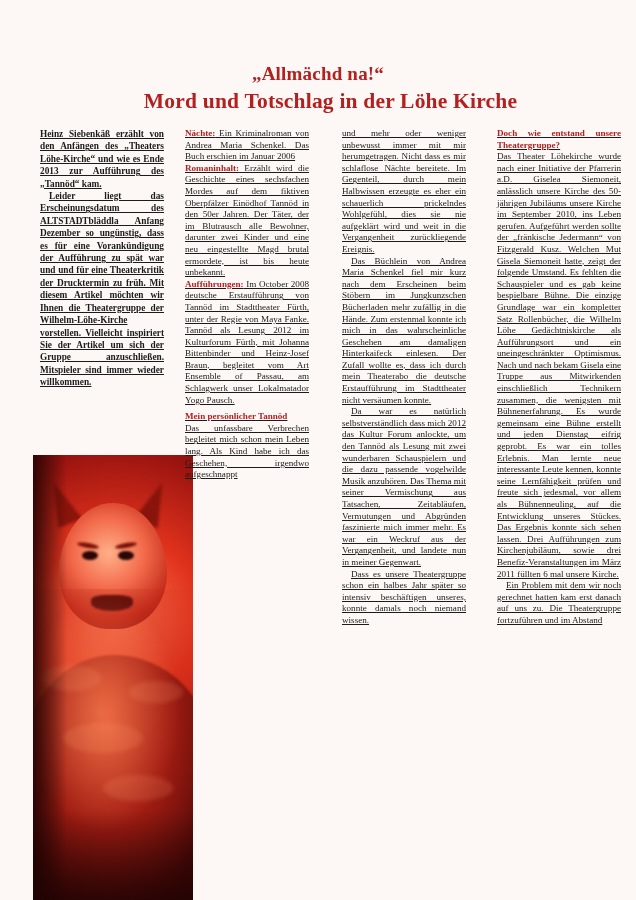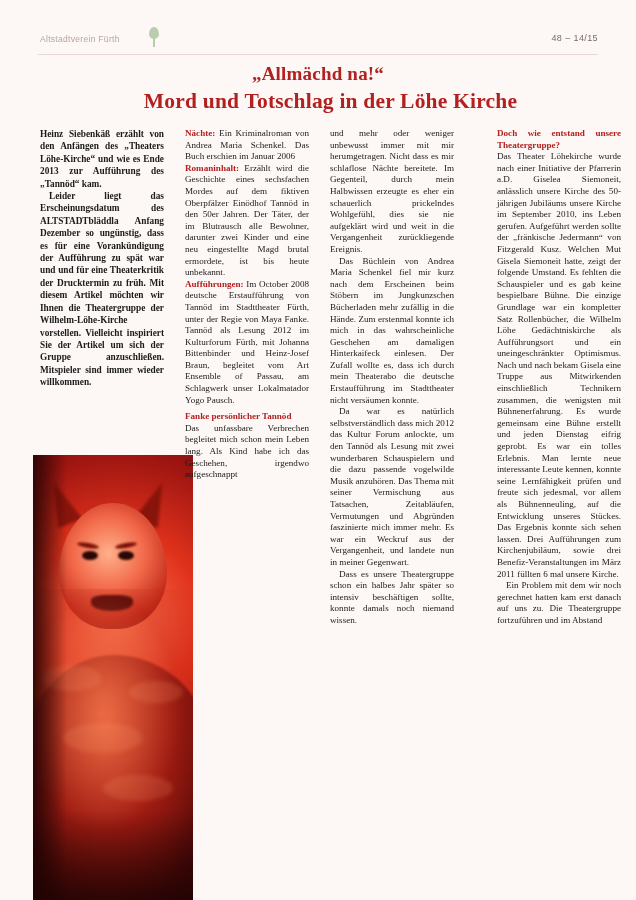--- a/index.html
+++ b/index.html
@@ -115,31 +115,32 @@
   }
   .col {
     position: absolute;
     top: 0;
     width: 124px;
     font-size: 9.1px;
     line-height: 11.6px;
     text-align: justify;
     color: #1b1b1b;
     hyphens: auto;
+    text-decoration: underline;
   }
   .col p {
     margin: 0;
     text-indent: 9px;
   }
   .col p.nofirst {
     text-indent: 0;
   }
   .col1 { left: 0; width: 124px; }
   .col2 { left: 145px; width: 124px; }
-  .col3 { left: 290px; width: 124px; }
+  .col3 { left: 302px; width: 124px; }
   .col4 { left: 448px; width: 124px; margin-left: 9px; }
 
   .col1 .body {
     font-weight: bold;
     font-size: 9.3px;
     line-height: 12.4px;
   }
   .col1 .body p { text-indent: 9px; }
   .col1 .body p:first-child { text-indent: 0; }
 
@@ -253,29 +254,20 @@
     background: rgba(255,170,120,0.22);
     border-radius: 50%;
     filter: blur(2px);
   }
 </style>
 </head>
 <body>
 
 <div class="page">
 
-  <div class="header">
-    <div class="header-brand">Altstadtverein Fürth</div>
-    <div class="header-leaf">
-      <div class="blob"></div>
-      <div class="stem"></div>
-    </div>
-    <div class="header-pageno">48 – 14/15</div>
-    <div class="header-rule"></div>
-  </div>
 
   <div class="title-block">
     <div class="title-line1">„Allmächd na!“</div>
     <div class="title-line2">Mord und Totschlag in der Löhe Kirche</div>
   </div>
 
   <div class="photo">
     <div class="bg"></div>
     <div class="horn-l"></div>
     <div class="horn-r"></div>
@@ -304,32 +296,32 @@
       </div>
     </div>
 
     <div class="col col2">
       <div class="wrap">
         <p class="nofirst"><span class="lead-in">Nächte:</span><span> Ein Kriminalroman von Andrea Maria Schenkel. Das Buch erschien im Januar 2006</span></p>
         <p class="nofirst"><span class="lead-in">Romaninhalt:</span><span> Erzählt wird die Geschichte eines sechsfachen Mordes auf dem fiktiven Oberpfälzer Einödhof Tannöd in den 50er Jahren. Der Täter, der im Blutrausch alle Bewohner, darunter zwei Kinder und eine neu eingestellte Magd brutal ermordete, ist bis heute unbekannt.</span></p>
         <p class="nofirst"><span class="lead-in">Aufführungen:</span><span> Im October 2008 deutsche Erstaufführung von Tannöd im Stadttheater Fürth, unter der Regie von Maya Fanke. Tannöd als Lesung 2012 im Kulturforum Fürth, mit Johanna Bittenbinder und Heinz-Josef Braun, begleitet vom Art Ensemble of Passau, am Schlagwerk unser Lokalmatador Yogo Pausch.</span></p>
         <div class="spacer"></div>
         <p class="nofirst">
-            <span class="subhead">Fanke persönlicher Tannöd</span>
+            <span class="subhead">Mein persönlicher Tannöd</span>
           </p>
         <p class="nofirst">Das unfassbare Verbrechen begleitet mich schon mein Leben lang. Als Kind habe ich das Geschehen, irgendwo aufgeschnappt</p>
       </div>
     </div>
 
     <div class="col col3">
       <div class="wrap">
         <p class="nofirst">und mehr oder weniger unbewusst immer mit mir herumgetragen. Nicht dass es mir schlaflose Nächte bereitete. Im Gegenteil, durch mein Halbwissen erzeugte es eher ein schauerlich prickelndes Wohlgefühl, dies sie nie aufgeklärt wird und weit in die Vergangenheit zurückliegende Ereignis.</p>
         <p>Das Büchlein von Andrea Maria Schenkel fiel mir kurz nach dem Erscheinen beim Stöbern im Jungkunzschen Bücherladen mehr zufällig in die Hände. Zum erstenmal konnte ich mich in das wahrscheinliche Geschehen am damaligen Hinterkaifeck einlesen. Der Zufall wollte es, dass ich durch mein Theaterabo die deutsche Erstaufführung im Stadttheater nicht versäumen konnte.</p>
         <p>Da war es natürlich selbstverständlich dass mich 2012 das Kultur Forum anlockte, um den Tannöd als Lesung mit zwei wunderbaren Schauspielern und die dazu passende vogelwilde Musik anzuhören. Das Thema mit seiner Vermischung aus Tatsachen, Zeitabläufen, Vermutungen und Abgründen faszinierte mich immer mehr. Es war ein Weckruf aus der Vergangenheit, und landete nun in meiner Gegenwart.</p>
-        <p>Dass es unsere Theatergruppe schon ein halbes Jahr später so intensiv beschäftigen sollte, konnte damals noch niemand wissen.</p>
+        <p>Dass es unsere Theatergruppe schon ein halbes Jahr später so intensiv beschäftigen unseres, konnte damals noch niemand wissen.</p>
       </div>
     </div>
 
     <div class="col col4">
       <div class="wrap">
         <p class="nofirst">
             <span class="subhead">Doch wie entstand unsere Theatergruppe?</span>
           </p>
         <p class="nofirst">Das Theater Löhekirche wurde nach einer Initiative der Pfarrerin a.D. Giselea Siemoneit, anlässlich unsere Kirche des 50-jährigen Jubiläums unsere Kirche im September 2010, ins Leben gerufen. Aufgeführt werden sollte der „fränkische Jedermann“ von Fitzgerald Kusz. Welchen Mut Gisela Siemoneit hatte, zeigt der folgende Umstand. Es fehlten die Schauspieler und es gab keine bespielbare Bühne. Die einzige Grundlage war ein kompletter Satz Rollenbücher, die Wilhelm Löhe Gedächtniskirche als Aufführungsort und ein uneingeschränkter Optimismus. Nach und nach bekam Gisela eine Truppe aus Mitwirkenden einschließlich Technikern zusammen, die wenigsten mit Bühnenerfahrung. Es wurde gemeinsam eine Bühne erstellt und jeden Dienstag eifrig geprobt. Es war ein tolles Erlebnis. Man lernte neue interessante Leute kennen, konnte seine Lernfähigkeit prüfen und freute sich jedesmal, vor allem als Bühnenneuling, auf die Entwicklung unseres Stückes. Das Ergebnis konnte sich sehen lassen. Drei Aufführungen zum Kirchenjubiläum, sowie drei Benefiz-Veranstaltungen im März 2011 füllten 6 mal unsere Kirche.</p>
         <p>Ein Problem mit dem wir noch gerechnet hatten kam erst danach auf uns zu. Die Theatergruppe fortzuführen und im Abstand</p>

